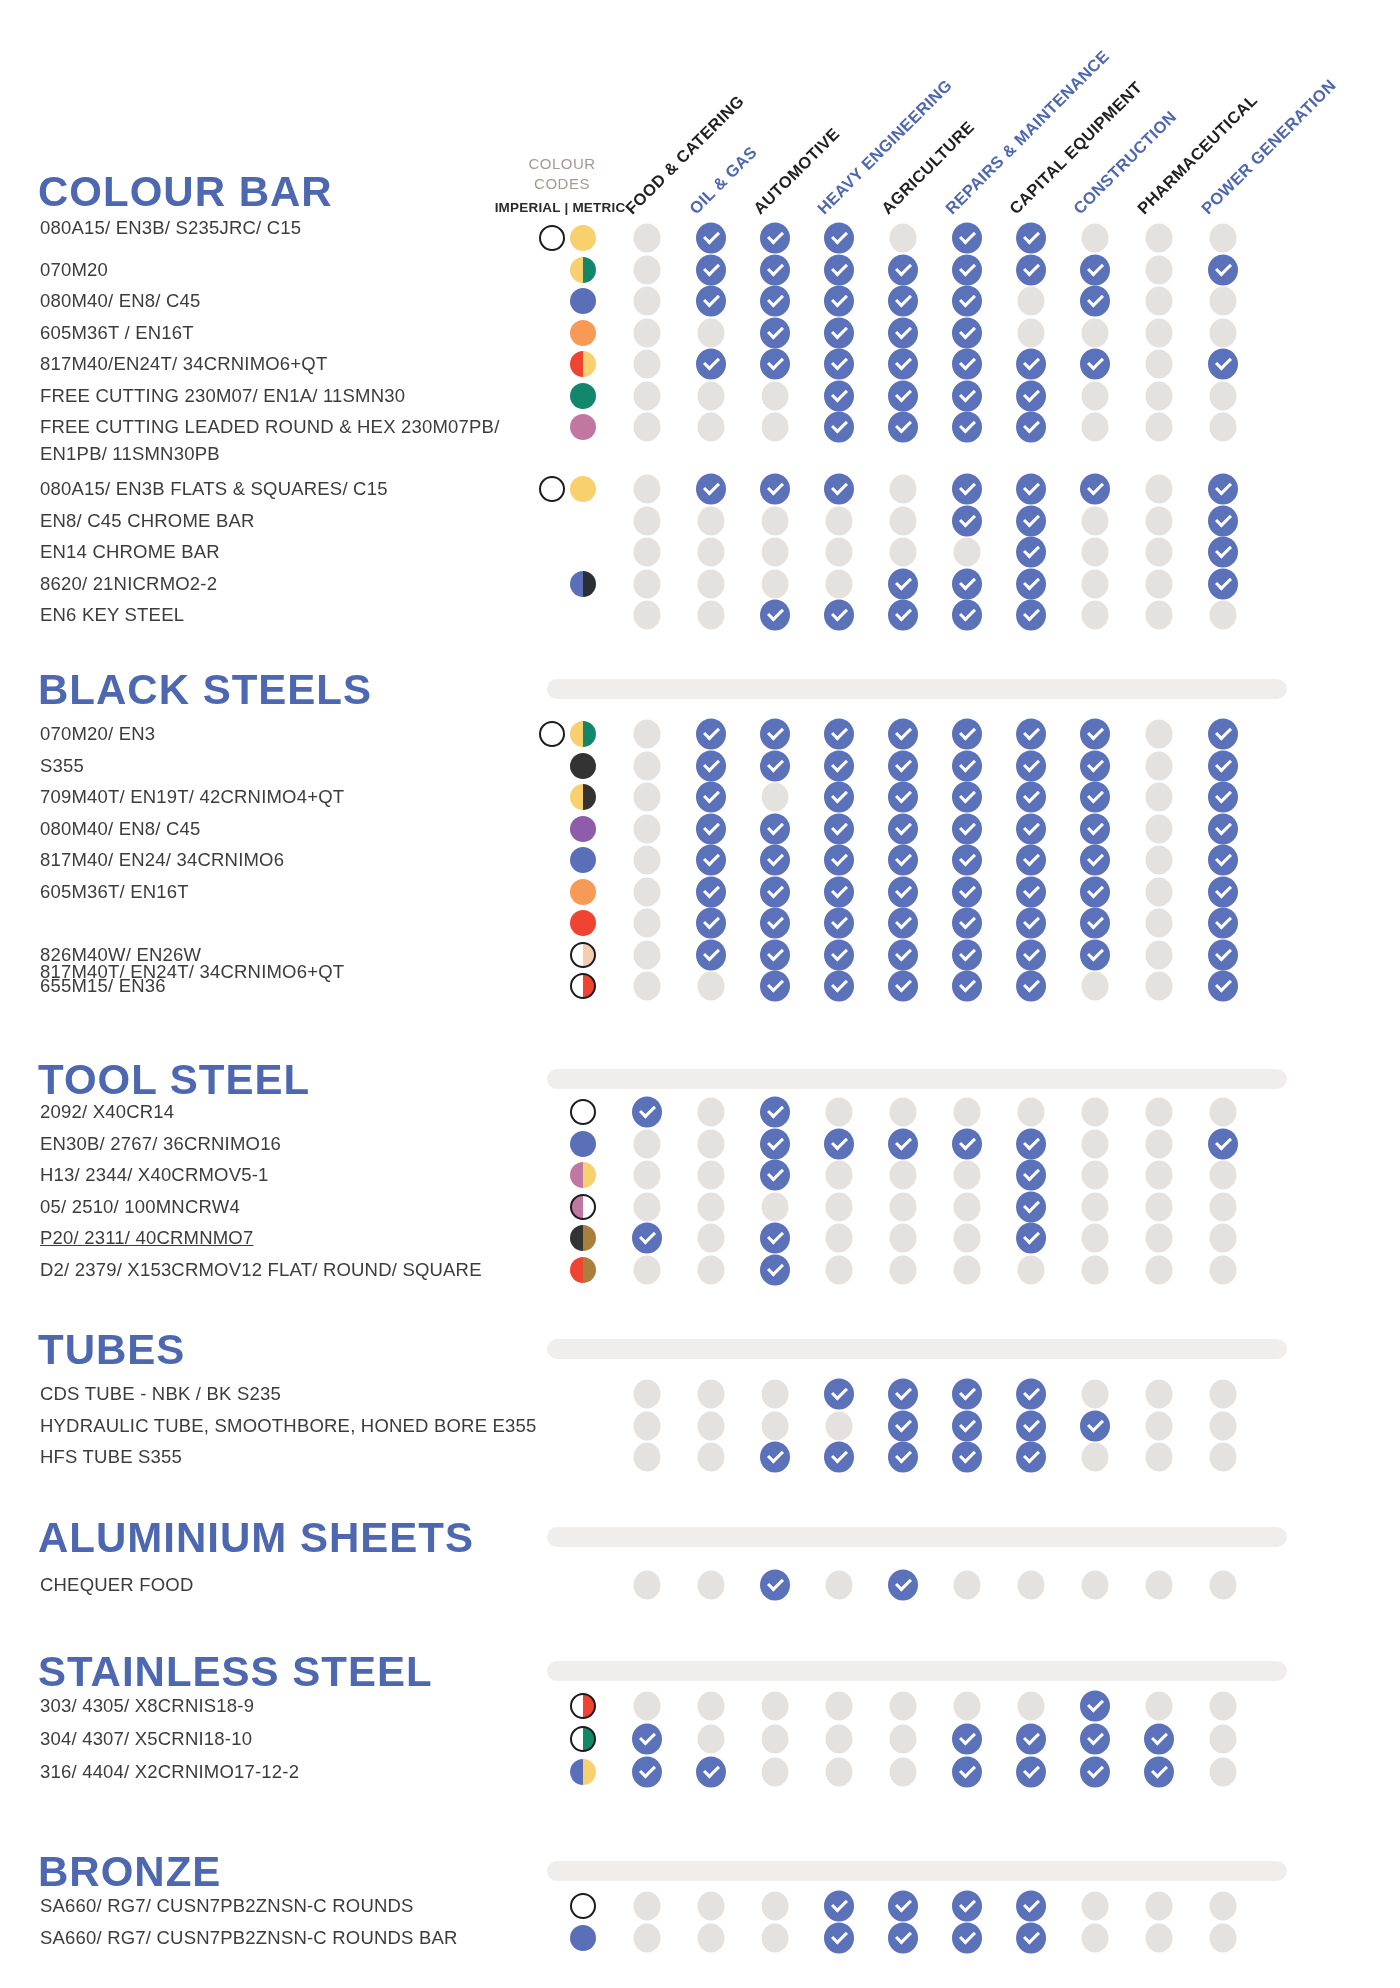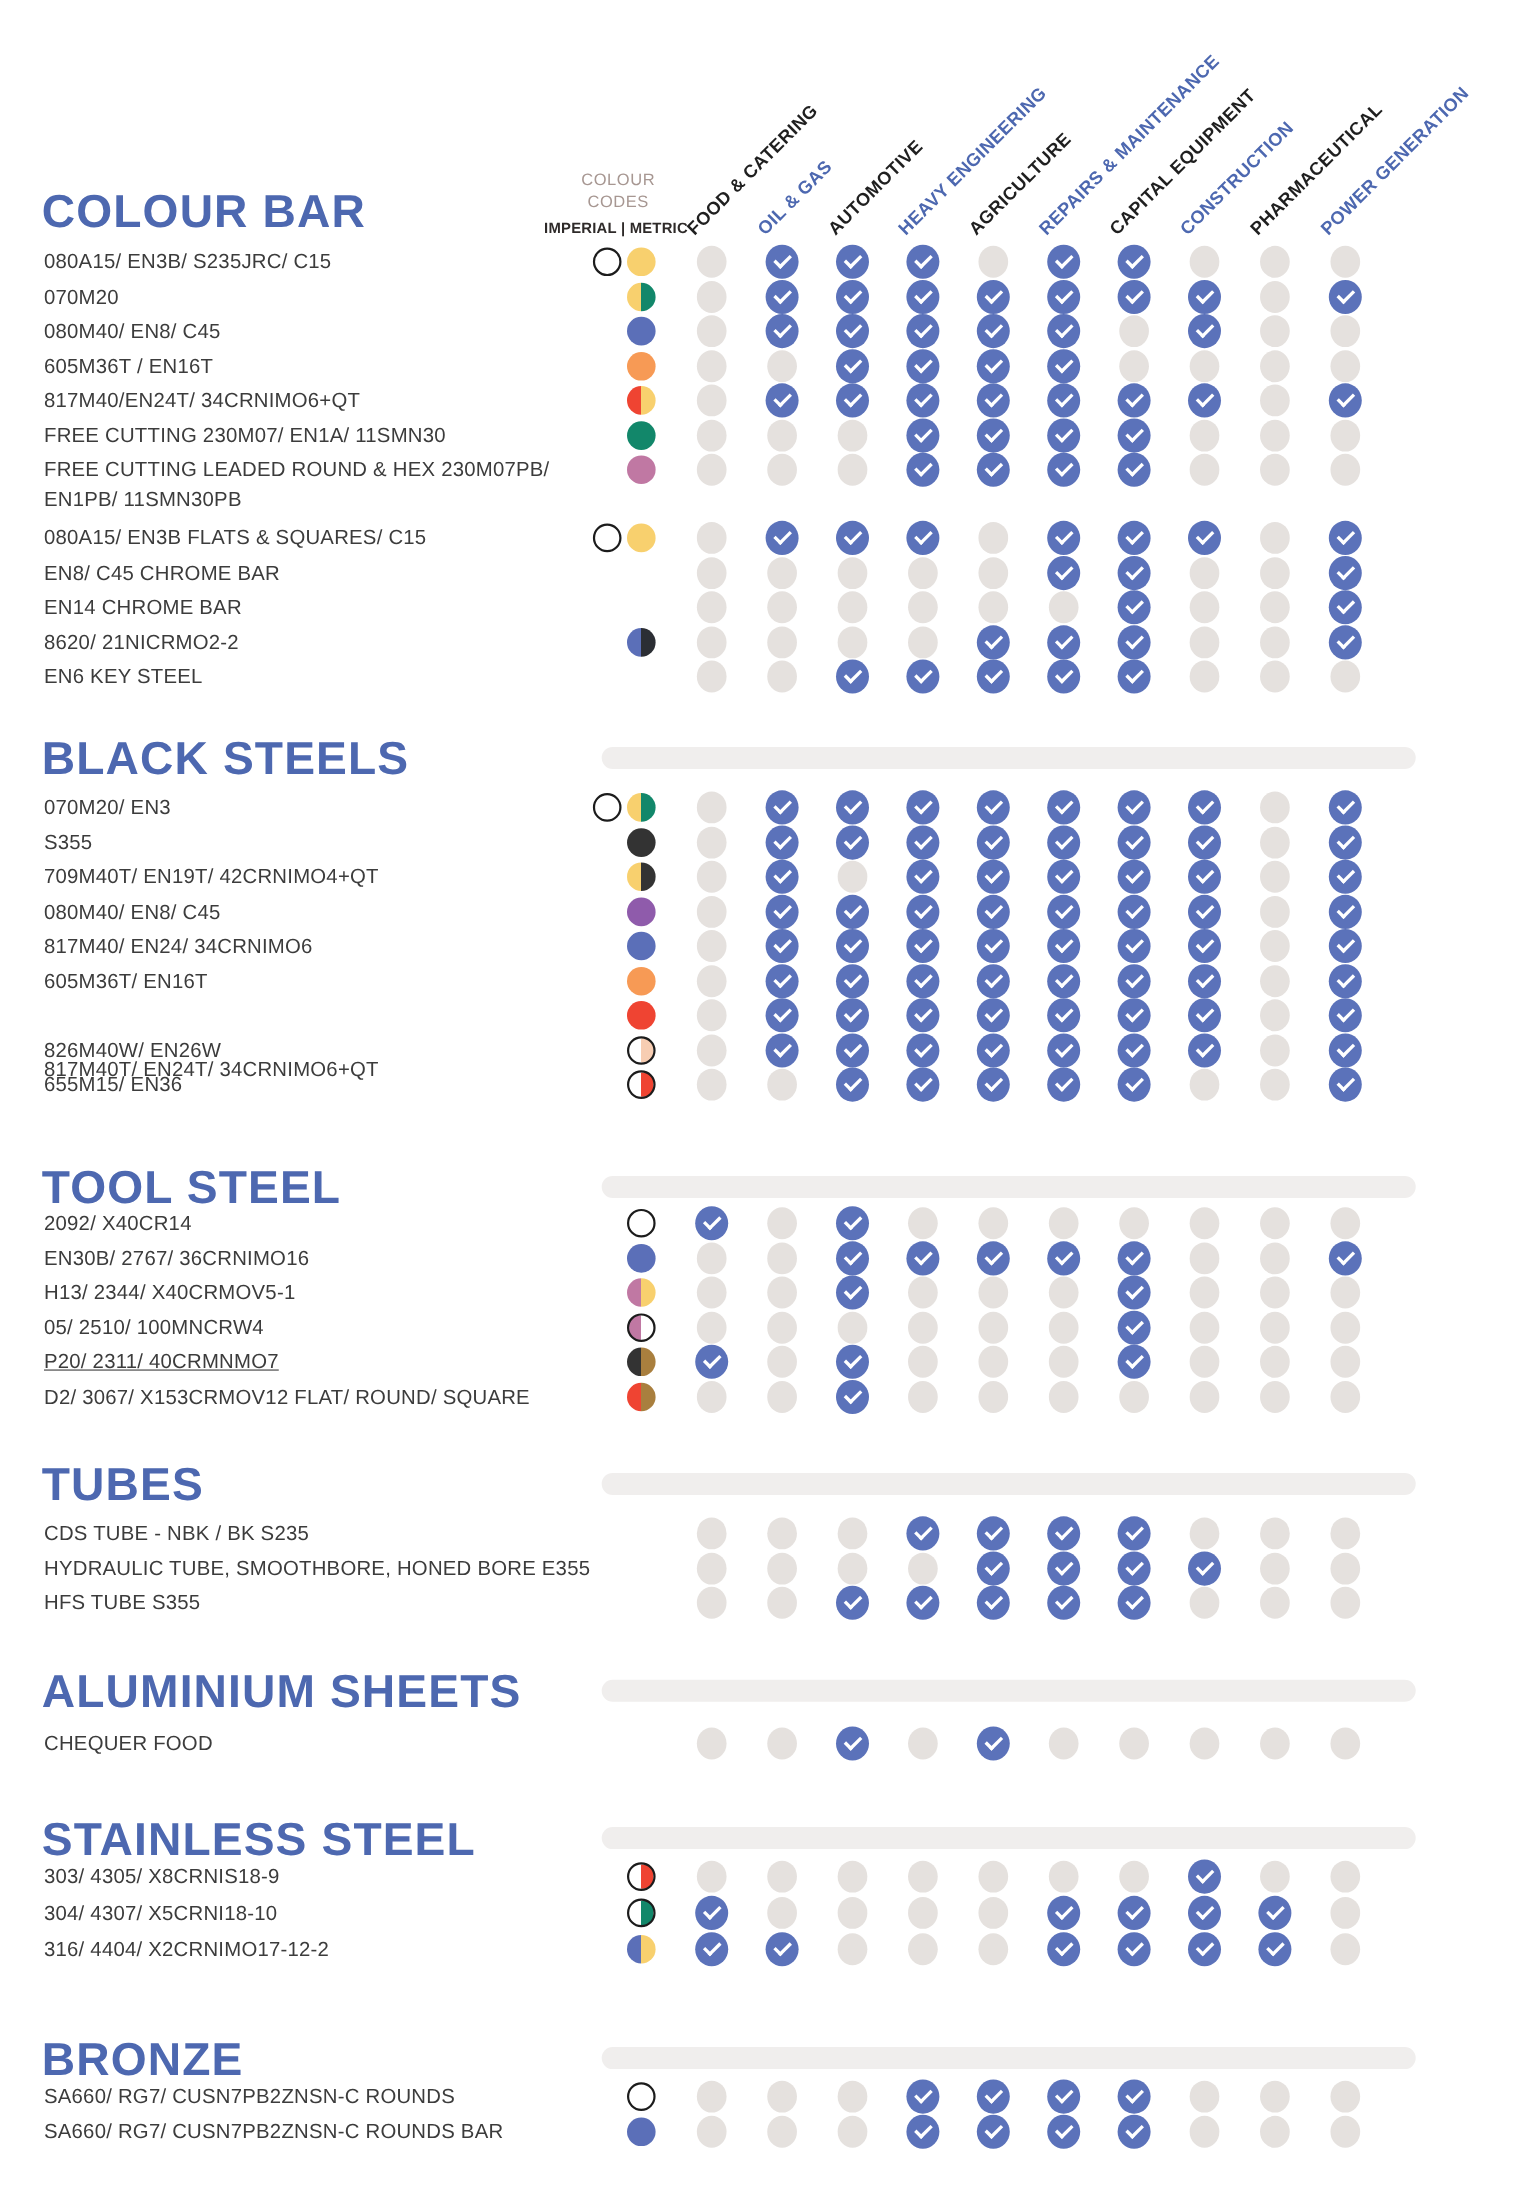--- a/index.html
+++ b/index.html
@@ -35,21 +35,21 @@
       <div class="hdr blue" style="left: 699px; top: 198px;">OIL &amp; GAS</div>
       <div class="hdr dark" style="left: 763px; top: 198px;">AUTOMOTIVE</div>
       <div class="hdr blue" style="left: 827px; top: 198px;">HEAVY ENGINEERING</div>
       <div class="hdr dark" style="left: 891px; top: 198px;">AGRICULTURE</div>
       <div class="hdr blue" style="left: 955px; top: 198px;">REPAIRS &amp; MAINTENANCE</div>
       <div class="hdr dark" style="left: 1019px; top: 198px;">CAPITAL EQUIPMENT</div>
       <div class="hdr blue" style="left: 1083px; top: 198px;">CONSTRUCTION</div>
       <div class="hdr dark" style="left: 1147px; top: 198px;">PHARMACEUTICAL</div>
       <div class="hdr blue" style="left: 1211px; top: 198px;">POWER GENERATION</div>
       <div class="sec-title" style="top: 168px;">COLOUR BAR</div>
-      <div class="row-label" style="top: 238px;">080A15/ EN3B/ S235JRC/ C15</div>
+      <div class="row-label" style="top: 228px;">080A15/ EN3B/ S235JRC/ C15</div>
       <div class="cc outlined" style="left: 552px; top: 238px; background: rgb(255, 255, 255);"></div>
       <div class="cc" style="left: 583px; top: 238px; background: rgb(248, 208, 110);"></div>
       <div class="dot gray" style="left: 647px; top: 238px;"></div>
       <div class="dot check" style="left: 711px; top: 238px;">
         <div class="tick"></div>
       </div>
       <div class="dot check" style="left: 775px; top: 238px;">
         <div class="tick"></div>
       </div>
       <div class="dot check" style="left: 839px; top: 238px;">
@@ -638,21 +638,21 @@
       </div>
       <div class="dot gray" style="left: 839px; top: 1238px;"></div>
       <div class="dot gray" style="left: 903px; top: 1238px;"></div>
       <div class="dot gray" style="left: 967px; top: 1238px;"></div>
       <div class="dot check" style="left: 1031px; top: 1238px;">
         <div class="tick"></div>
       </div>
       <div class="dot gray" style="left: 1095px; top: 1238px;"></div>
       <div class="dot gray" style="left: 1159px; top: 1238px;"></div>
       <div class="dot gray" style="left: 1223px; top: 1238px;"></div>
-      <div class="row-label" style="top: 1269.5px;">D2/ 3067/ X153CRMOV12 FLAT/ ROUND/ SQUARE</div>
+      <div class="row-label" style="top: 1269.5px;">D2/ 2379/ X153CRMOV12 FLAT/ ROUND/ SQUARE</div>
       <div class="cc" style="left: 583px; top: 1269.5px; background: linear-gradient(to right, rgb(239, 68, 50) 0px, rgb(239, 68, 50) 50%, rgb(169, 127, 62) 50%, rgb(169, 127, 62) 100%);"></div>
       <div class="dot gray" style="left: 647px; top: 1269.5px;"></div>
       <div class="dot gray" style="left: 711px; top: 1269.5px;"></div>
       <div class="dot check" style="left: 775px; top: 1269.5px;">
         <div class="tick"></div>
       </div>
       <div class="dot gray" style="left: 839px; top: 1269.5px;"></div>
       <div class="dot gray" style="left: 903px; top: 1269.5px;"></div>
       <div class="dot gray" style="left: 967px; top: 1269.5px;"></div>
       <div class="dot gray" style="left: 1031px; top: 1269.5px;"></div>

